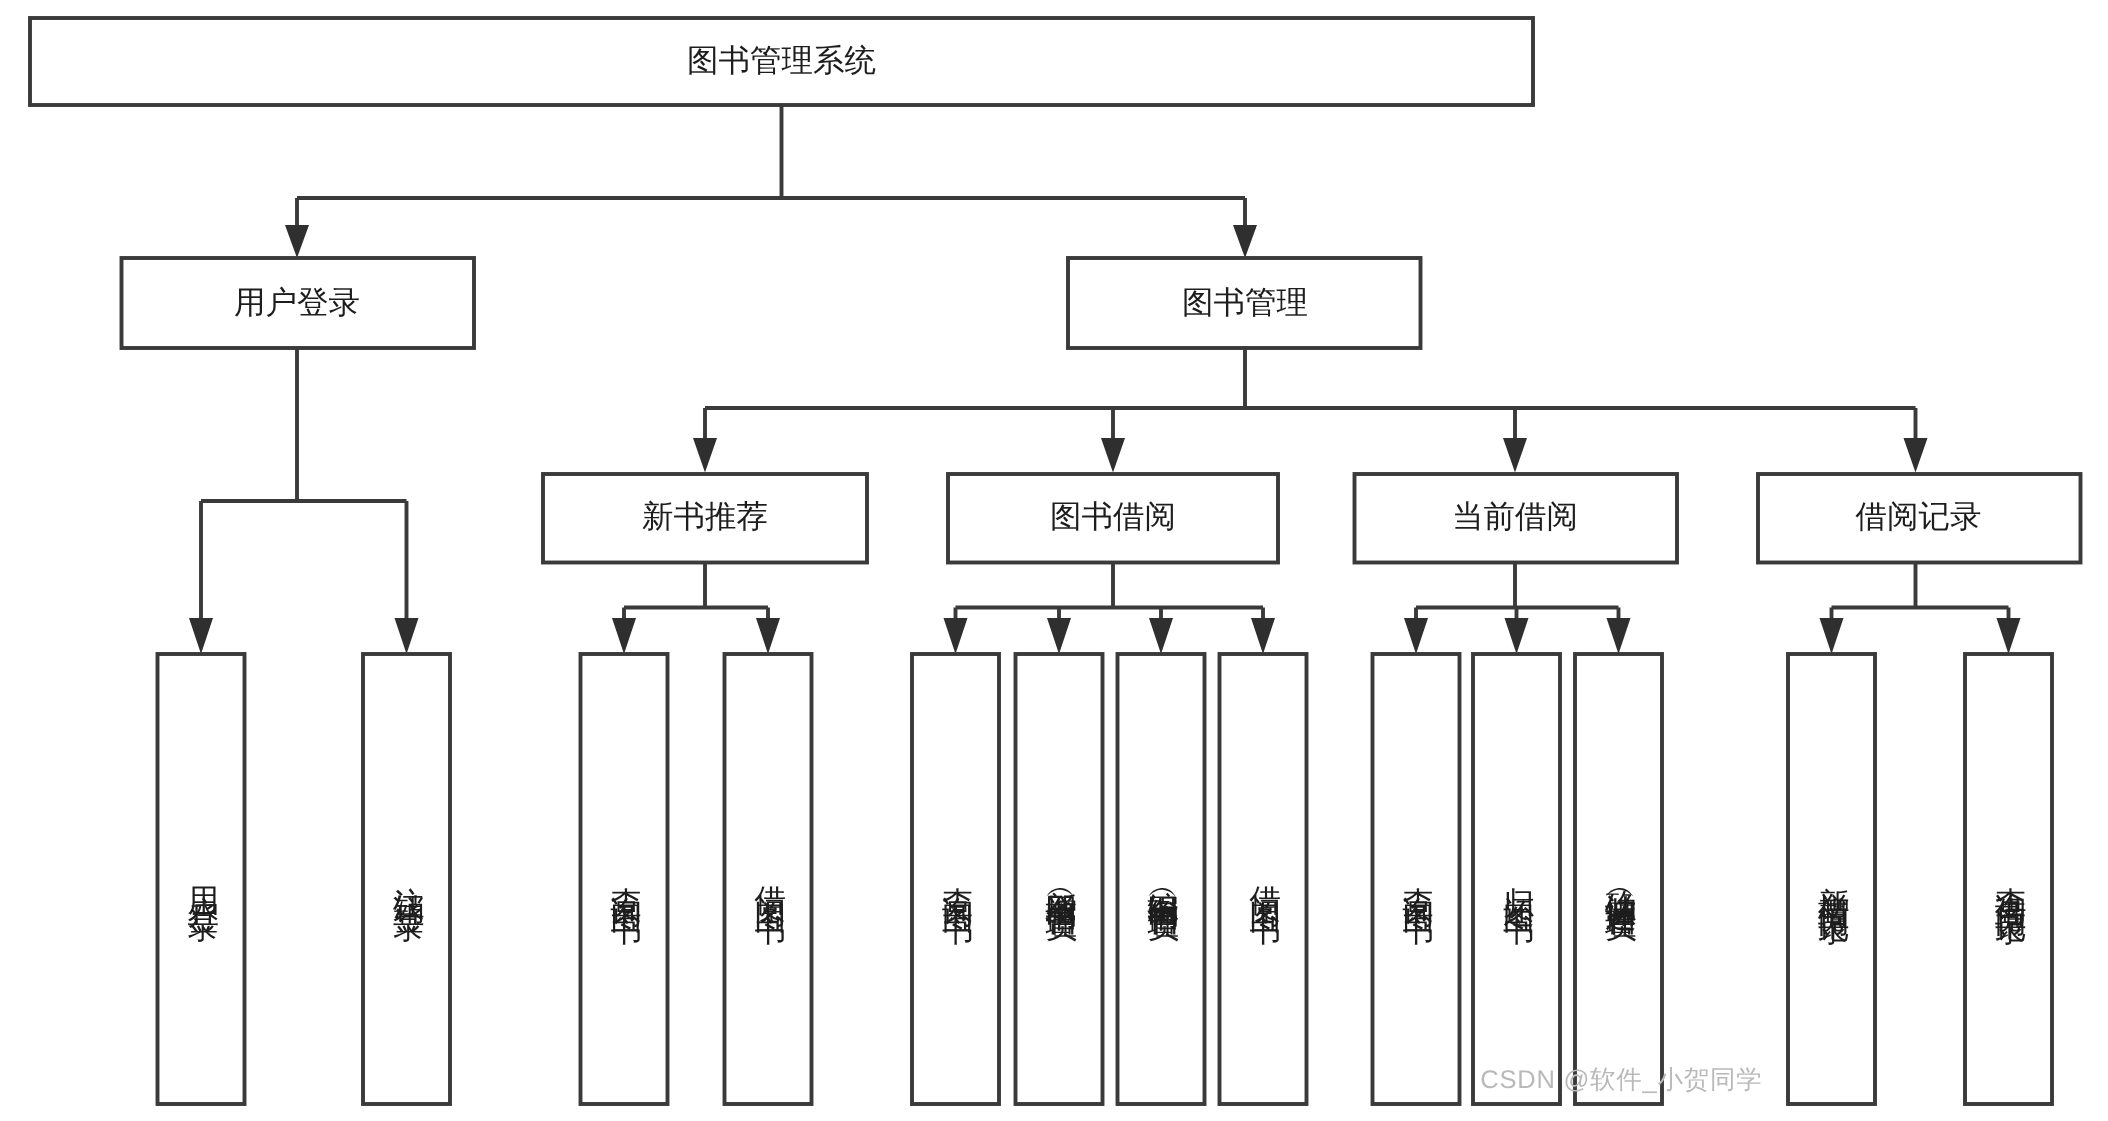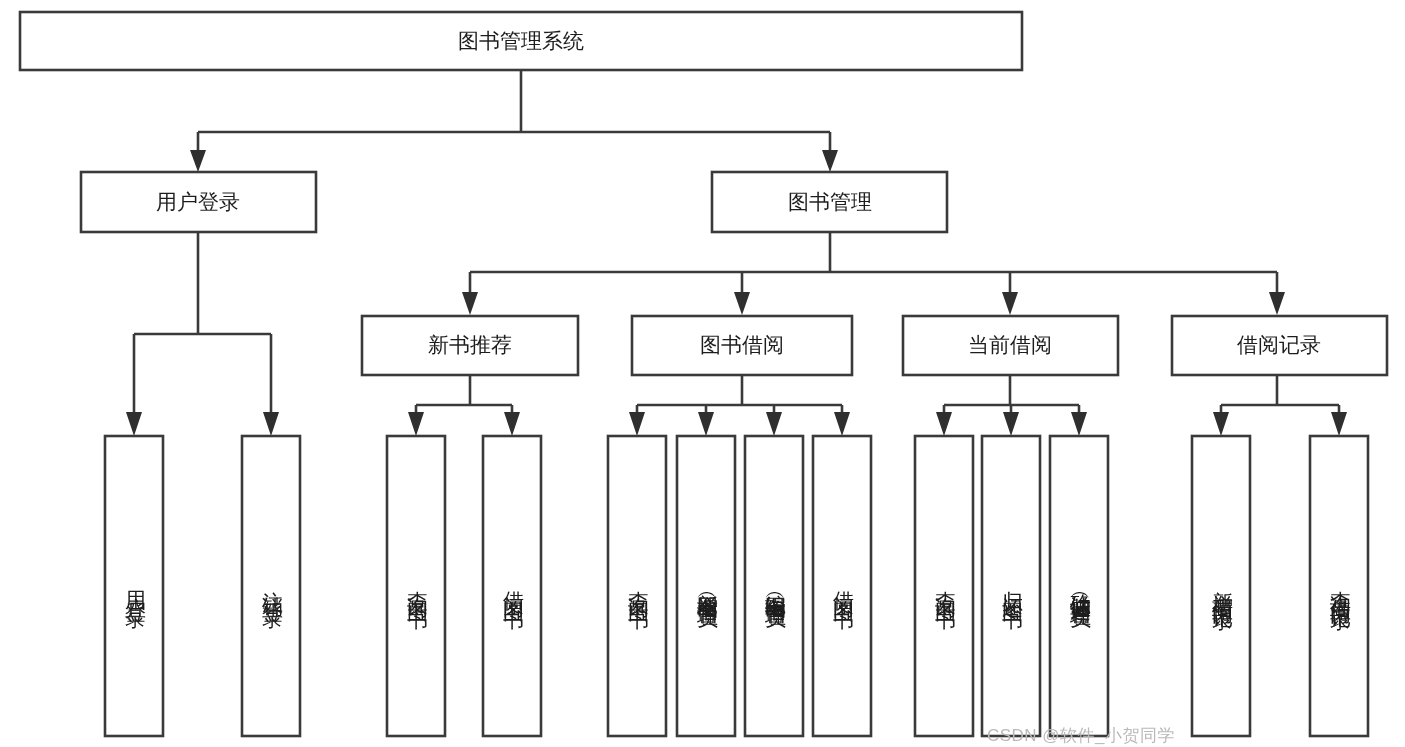--- a/index.html
+++ b/index.html
@@ -53,21 +53,21 @@
   .node-label-v {
     fill: #1d1d1d;
     font-family: "Liberation Sans", "DejaVu Sans", sans-serif;
     font-size: 21px;
     text-anchor: middle;
     dominant-baseline: middle;
   }
   .watermark {
     position: absolute;
     right: 8px;
-    bottom: 0;
+    bottom: 16px;
     font-family: "Liberation Sans", "DejaVu Sans", sans-serif;
     font-size: 17px;
     color: #b9b9b9;
     white-space: nowrap;
     letter-spacing: 0.5px;
   }
 </style>
 </head>
 <body>
 

